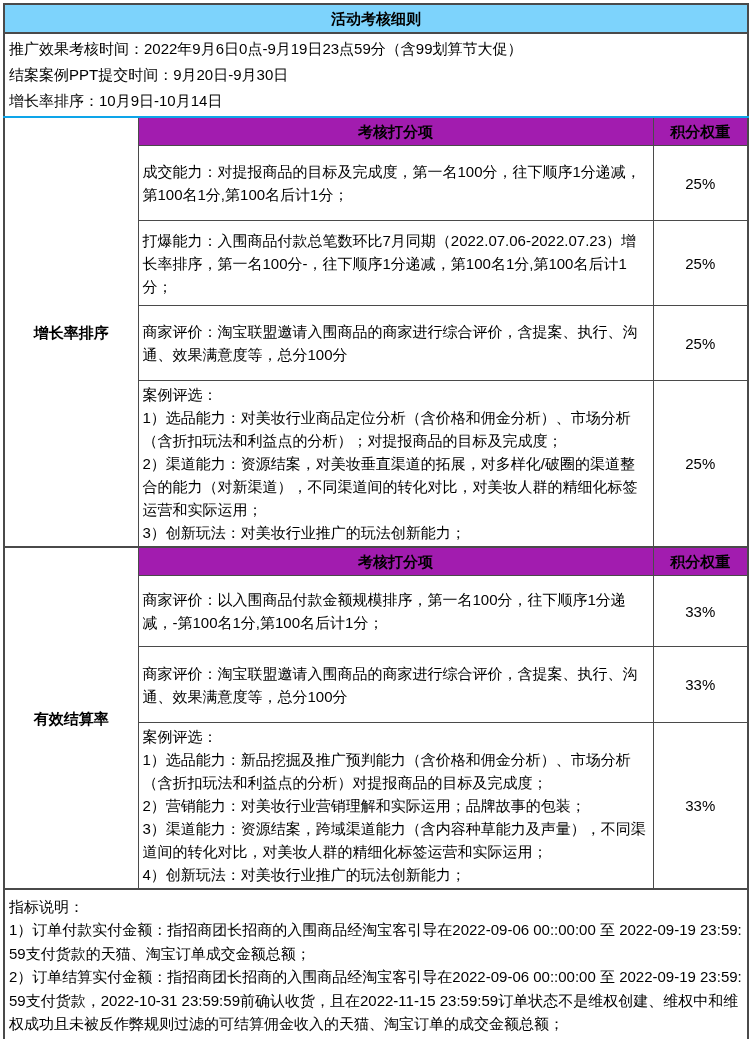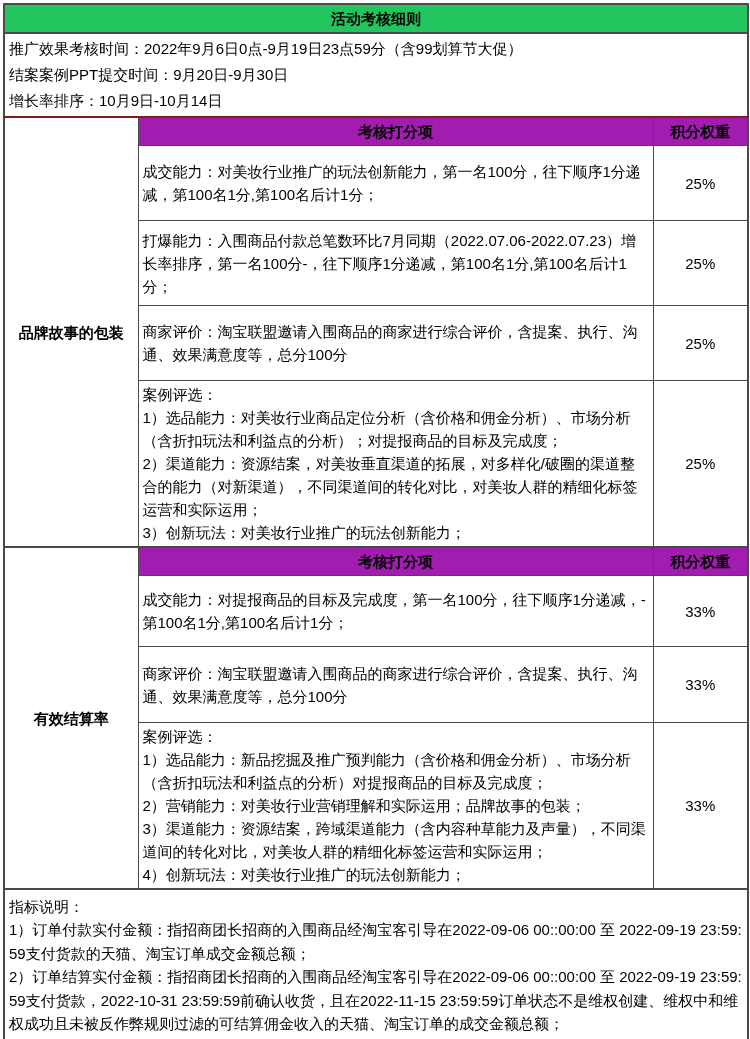--- a/index.html
+++ b/index.html
@@ -27,30 +27,30 @@
     font-size: 15px;
     line-height: 23px;
     color: #000000;
     vertical-align: middle;
     padding: 2px 4px;
     white-space: pre-wrap;
     word-break: break-all;
     overflow: hidden;
   }
   td.title-cell {
-    background: #22c55e;
+    background: #7dd3fc;
     font-weight: bold;
     text-align: center;
     height: 22px;
     border-bottom: 2px solid #4a4a4a;
   }
   td.intro-cell {
     height: 72px;
     line-height: 26px;
-    border-bottom: 2px solid #7f1d1d;
+    border-bottom: 2px solid #0ea5e9;
     vertical-align: middle;
   }
   td.col-head {
     background: #a21caf;
     font-weight: bold;
     text-align: center;
     height: 20px;
   }
   td.scene {
     font-weight: bold;
@@ -93,26 +93,26 @@
     <tbody>
         <tr>
       <td colspan="3" class="title-cell">活动考核细则</td>
     </tr>
 
     <tr>
       <td colspan="3" class="intro-cell"><div>推广效果考核时间：2022年9月6日0点-9月19日23点59分（含99划算节大促）</div><div>结案案例PPT提交时间：9月20日-9月30日</div><div>增长率排序：10月9日-10月14日</div></td>
     </tr>
 
     <tr>
-      <td rowspan="5" class="scene">品牌故事的包装</td>
+      <td rowspan="5" class="scene">增长率排序</td>
       <td class="col-head">考核打分项</td>
       <td class="col-head">积分权重</td>
     </tr>
     <tr class="h74">
-      <td>成交能力：对美妆行业推广的玩法创新能力，第一名100分，往下顺序1分递减，第100名1分,第100名后计1分；</td>
+      <td>成交能力：对提报商品的目标及完成度，第一名100分，往下顺序1分递减，第100名1分,第100名后计1分；</td>
       <td class="weight-cell">25%</td>
     </tr>
     <tr class="h84">
       <td>打爆能力：入围商品付款总笔数环比7月同期（2022.07.06-2022.07.23）增长率排序，第一名100分-，往下顺序1分递减，第100名1分,第100名后计1分；</td>
       <td class="weight-cell">25%</td>
     </tr>
     <tr class="h74">
       <td>商家评价：淘宝联盟邀请入围商品的商家进行综合评价，含提案、执行、沟通、效果满意度等，总分100分</td>
       <td class="weight-cell">25%</td>
     </tr>
@@ -123,21 +123,21 @@
 3）创新玩法：对美妆行业推广的玩法创新能力；</td>
       <td class="weight-cell">25%</td>
     </tr>
 
     <tr class="sec2-start">
       <td rowspan="4" class="scene">有效结算率</td>
       <td class="col-head">考核打分项</td>
       <td class="col-head">积分权重</td>
     </tr>
     <tr class="h70">
-      <td>成交能力：对提报商品的目标及完成度，第一名100分，往下顺序1分递减，-第100名1分,第100名后计1分；</td>
+      <td>商家评价：以入围商品付款金额规模排序，第一名100分，往下顺序1分递减，-第100名1分,第100名后计1分；</td>
       <td class="weight-cell">33%</td>
     </tr>
     <tr class="h75">
       <td>商家评价：淘宝联盟邀请入围商品的商家进行综合评价，含提案、执行、沟通、效果满意度等，总分100分</td>
       <td class="weight-cell">33%</td>
     </tr>
     <tr class="h160">
       <td>案例评选：
 1）选品能力：新品挖掘及推广预判能力（含价格和佣金分析）、市场分析（含折扣玩法和利益点的分析）对提报商品的目标及完成度；
 2）营销能力：对美妆行业营销理解和实际运用；品牌故事的包装；

